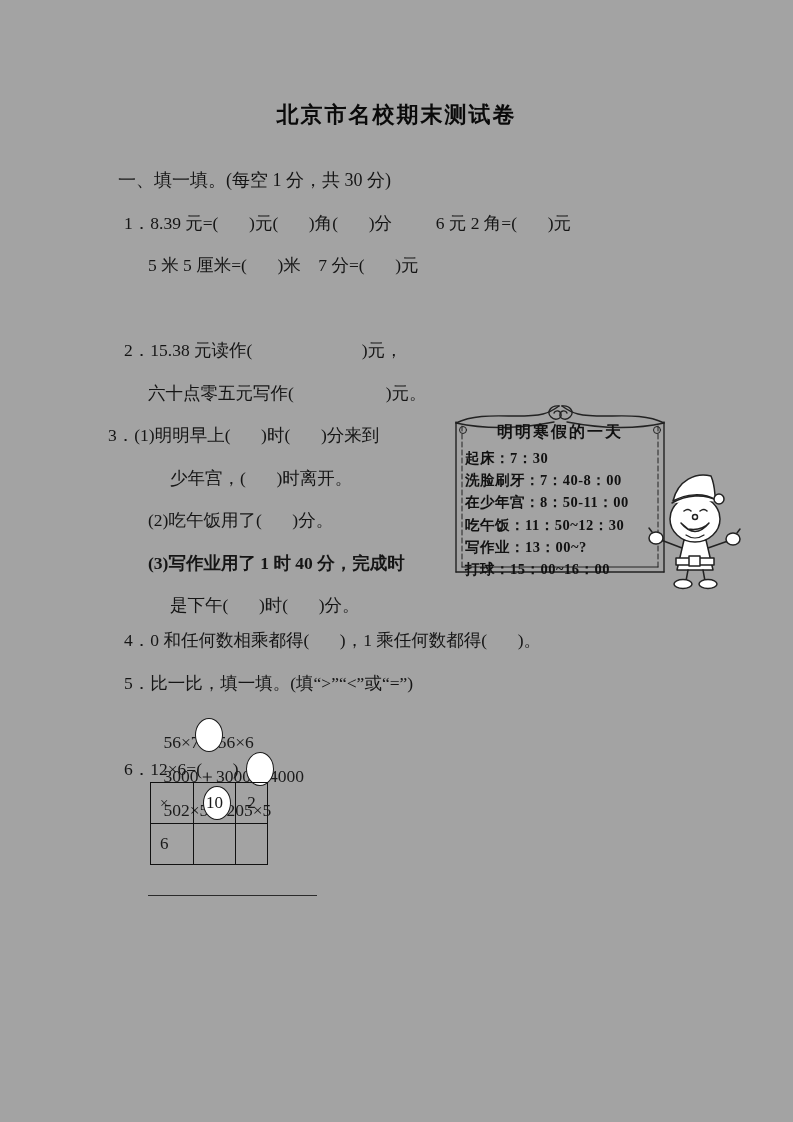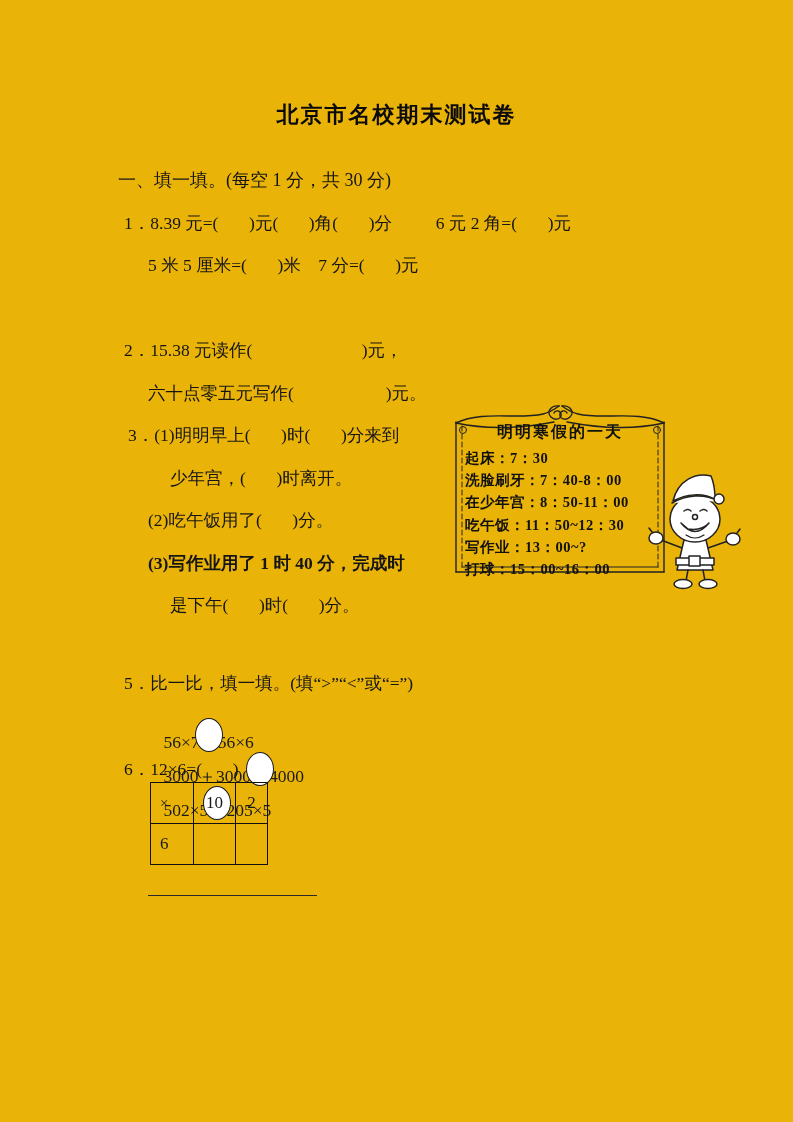--- a/index.html
+++ b/index.html
@@ -1,20 +1,20 @@
 <!DOCTYPE html>
 <html><head>
 <meta charset="utf-8">
 <style>
   html, body { margin: 0; padding: 0; background: #888; }
   .page {
     position: relative;
     width: 793px; height: 1122px;
     margin: 0 auto;
-    background: #eab308;
+    background: #a3a3a3;
     font-family: "Liberation Serif", "DejaVu Serif", serif;
     color: #1a1a1a;
     overflow: hidden;
   }
   .doc-title {
     position: absolute; top: 100px; left: 0; width: 100%;
     text-align: center;
     font-size: 22px; font-weight: bold; letter-spacing: 2px;
     color: #0a0a0a;
   }
@@ -82,26 +82,27 @@
   <div class="doc-title">北京市名校期末测试卷</div>
 
   <div class="line section-heading" style="top:168px; left:118px;">一、填一填。(每空 1 分，共 30 分)</div>
 
   <div class="line" style="top:211px; left:124px;">1．8.39 元=(       )元(       )角(       )分          6 元 2 角=(       )元</div>
   <div class="line" style="top:253px; left:148px;">5 米 5 厘米=(       )米    7 分=(       )元</div>
 
   <div class="line" style="top:338px; left:124px;text-align:center;">2．15.38 元读作(                         )元，</div>
   <div class="line" style="top:381px; left:148px;">六十点零五元写作(                     )元。</div>
 
-  <div class="line" style="top:423px; left:128px;">3．(1)明明早上(       )时(       )分来到</div>
+  <div class="line" style="top:423px; left:108px;">3．(1)明明早上(       )时(       )分来到</div>
   <div class="line" style="top:466px; left:170px;">少年宫，(       )时离开。</div>
   <div class="line" style="top:508px; left:148px;">(2)吃午饭用了(       )分。</div>
   <div class="line" style="top:551px; left:148px;font-weight:bold;">(3)写作业用了 1 时 40 分，完成时</div>
   <div class="line" style="top:593px; left:170px;">是下午(       )时(       )分。</div>
 
+  <div class="line" style="top:628px; left:124px;">4．0 和任何数相乘都得(       )，1 乘任何数都得(       )。</div>
 
   <div class="line" style="top:671px; left:124px;">5．比一比，填一填。(填“&gt;”“&lt;”或“=”)</div>
 
   <div class="q5row">
     <span class="cmp-group"><span>56×7</span><span class="cmp-circle"></span><span>56×6</span></span>
     <span class="cmp-group"><span>3000＋3000</span><span class="cmp-circle"></span><span>4000</span></span>
     <span class="cmp-group"><span>502×5</span><span class="cmp-circle"></span><span>205×5</span></span>
   </div>
 
   <div class="line" style="top:757px; left:124px;">6．12×6=(       )</div>

